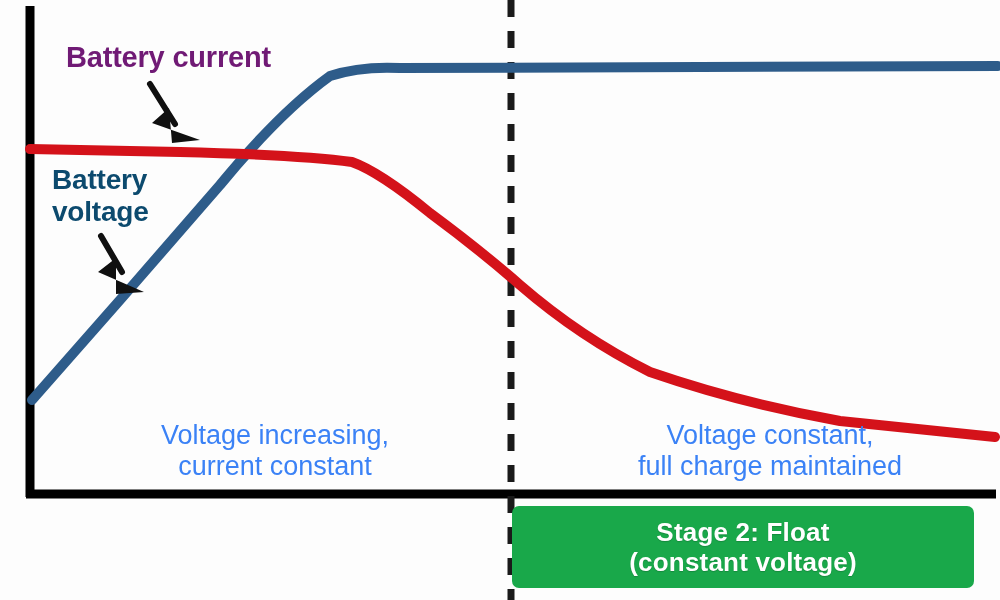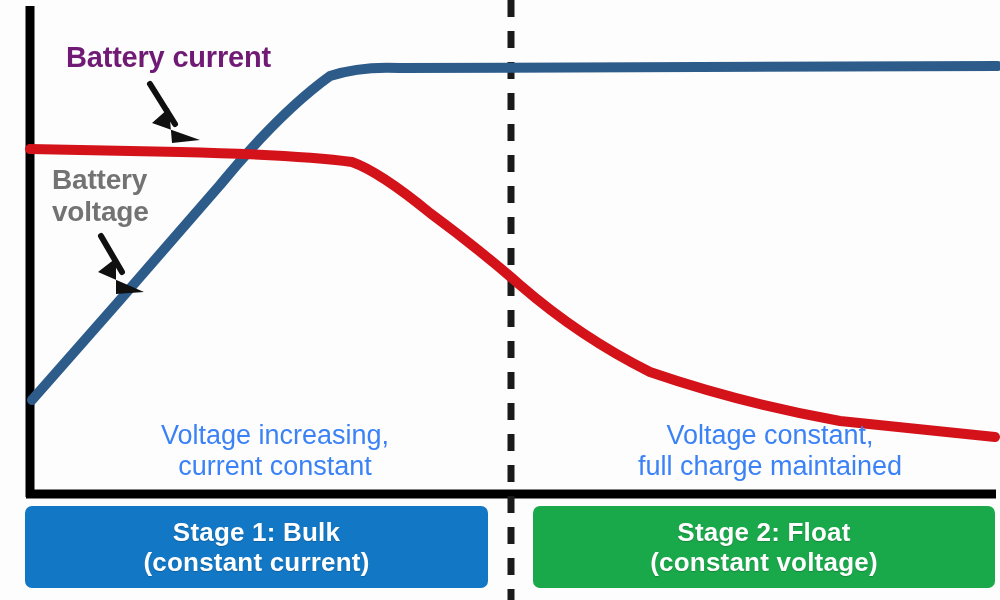--- a/index.html
+++ b/index.html
@@ -35,21 +35,21 @@
     font-size: 29px;
     font-weight: bold;
     color: #701a75;
     letter-spacing: -0.2px;
   }
   #label-battery-voltage {
     left: 52px;
     top: 164px;
     font-size: 28px;
     font-weight: bold;
-    color: #737373;
+    color: #0c4a6e;
     line-height: 1.14;
     letter-spacing: -0.2px;
   }
   .caption {
     position: absolute;
     text-align: center;
     font-size: 27px;
     color: #3b82f6;
     line-height: 1.16;
     white-space: pre-line;
@@ -81,21 +81,21 @@
     text-shadow: 0 1px 1px rgba(0,0,0,0.18);
   }
   #stage-bar-bulk {
     left: 25px;
     top: 506px;
     width: 463px;
     height: 82px;
     background: #1277c4;
   }
   #stage-bar-float {
-    left: 533px;
+    left: 512px;
     top: 506px;
     width: 462px;
     height: 82px;
     background: #19a84a;
     text-align: center;
   }
 </style>
 </head>
 <body>
 
@@ -127,19 +127,17 @@
   <div class="overlay-text" id="label-battery-current">Battery current</div>
 
   <div class="overlay-text" id="label-battery-voltage">Battery<br>voltage</div>
 
   <div class="caption" id="caption-stage1">Voltage increasing,
 current constant</div>
 
   <div class="caption" id="caption-stage2">Voltage constant,
 full charge maintained</div>
 
-  <div class="stage-bar" id="stage-bar-bulk" style="background: rgb(18, 119, 196);">Stage 1:  Bulk
-(constant current)</div>
 
   <div class="stage-bar" id="stage-bar-float" style="background: rgb(25, 168, 74);">Stage 2:  Float
 (constant voltage)</div>
 
 </div>
 
 </body></html>

